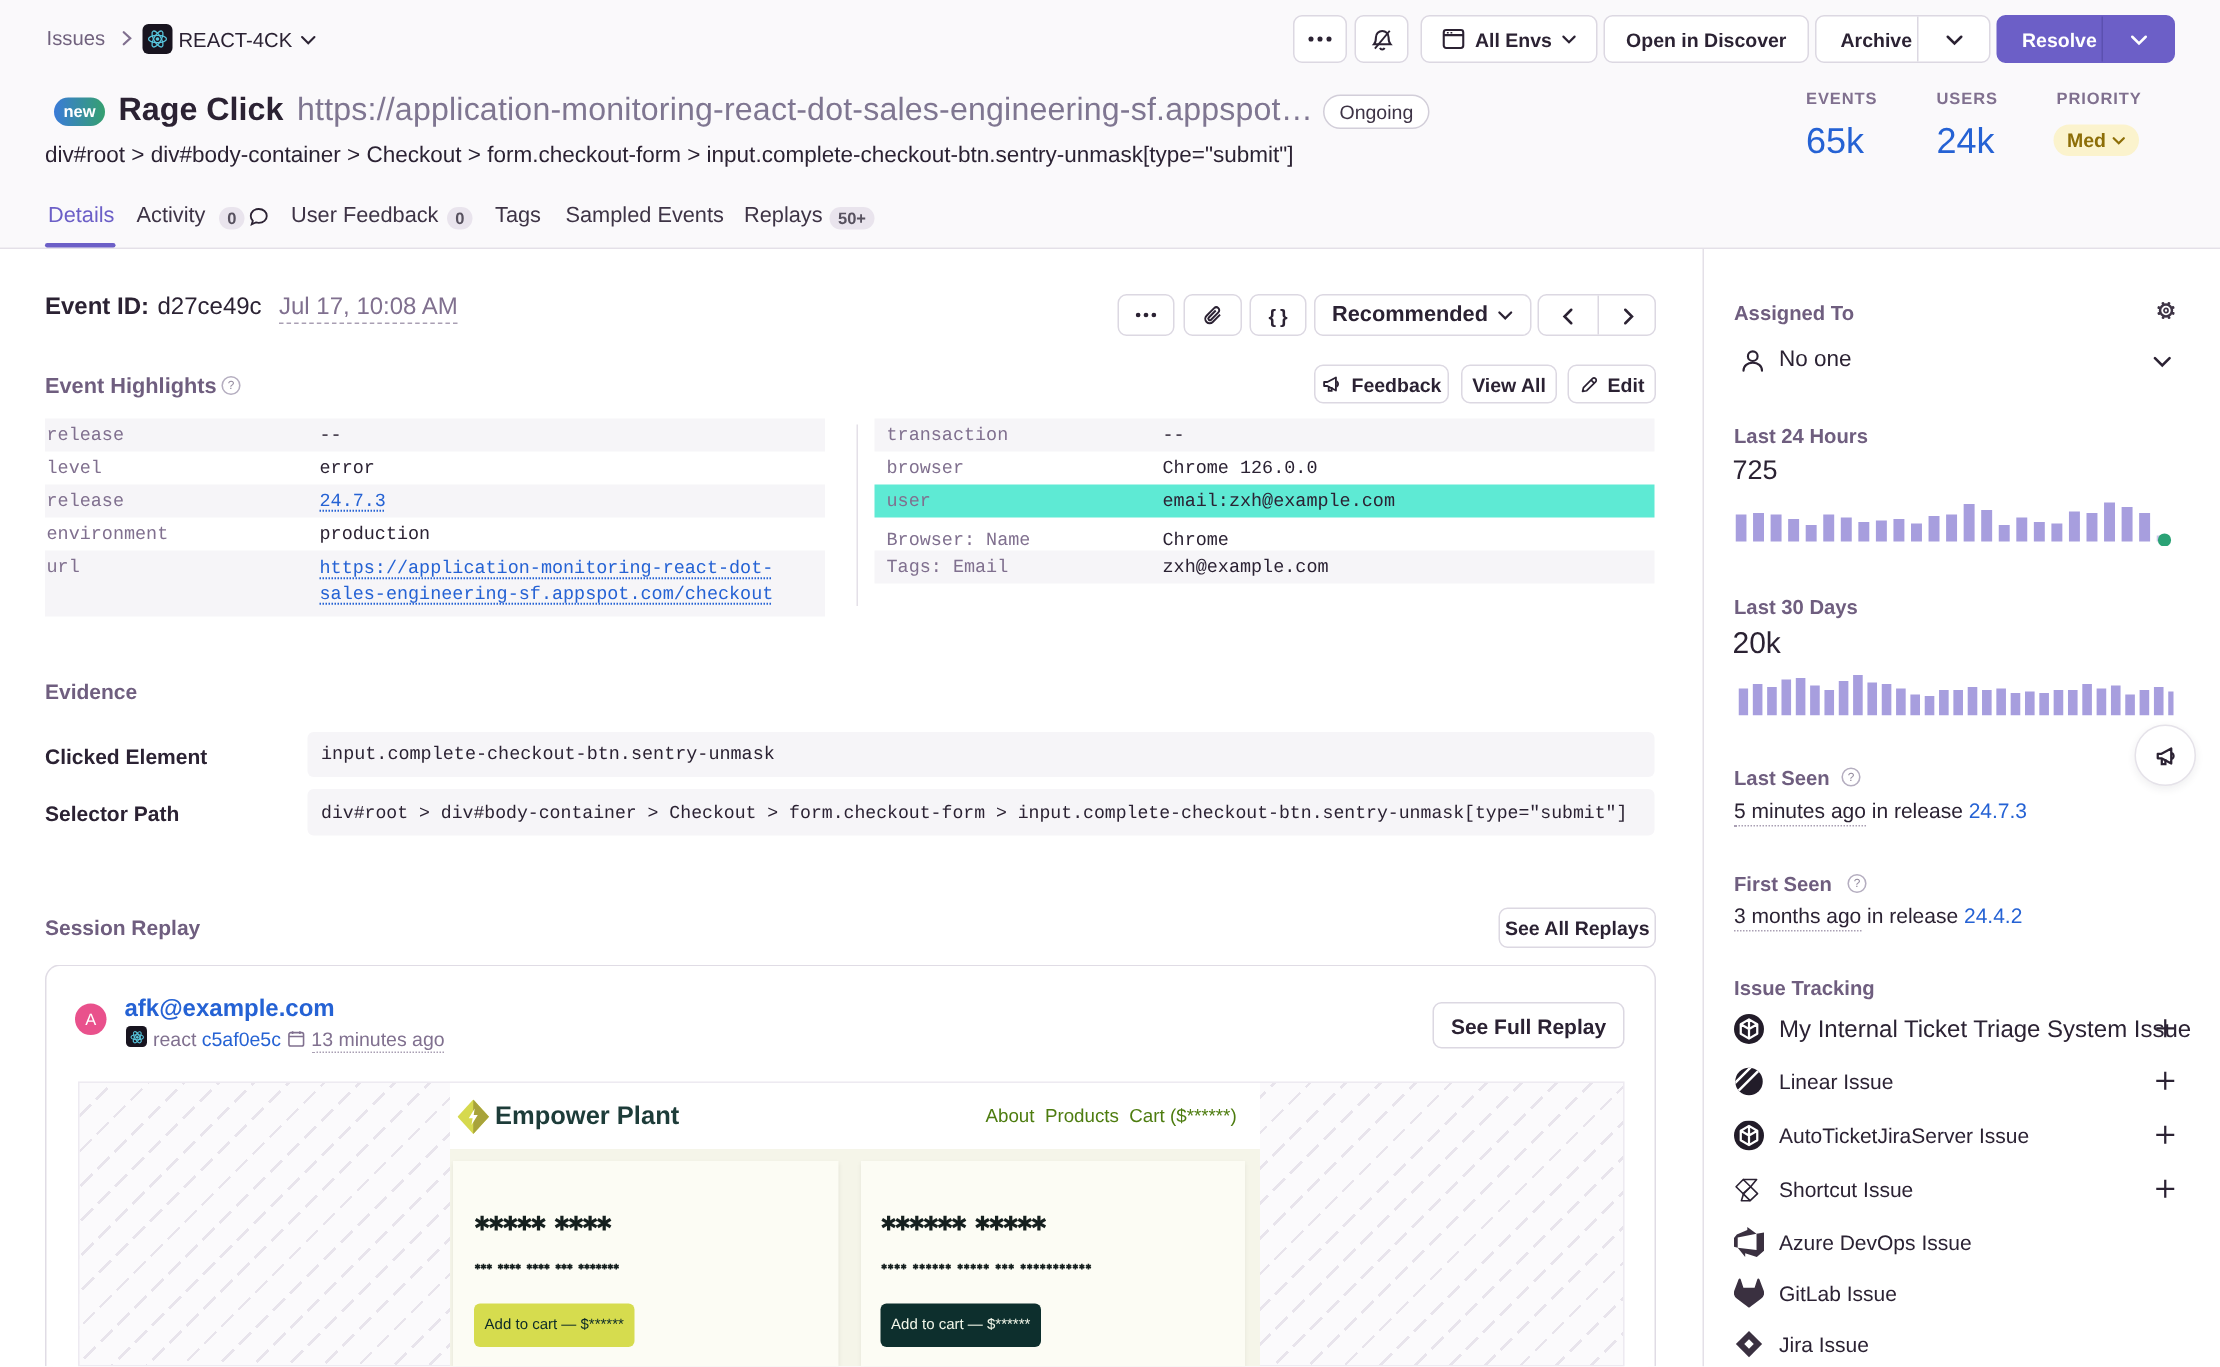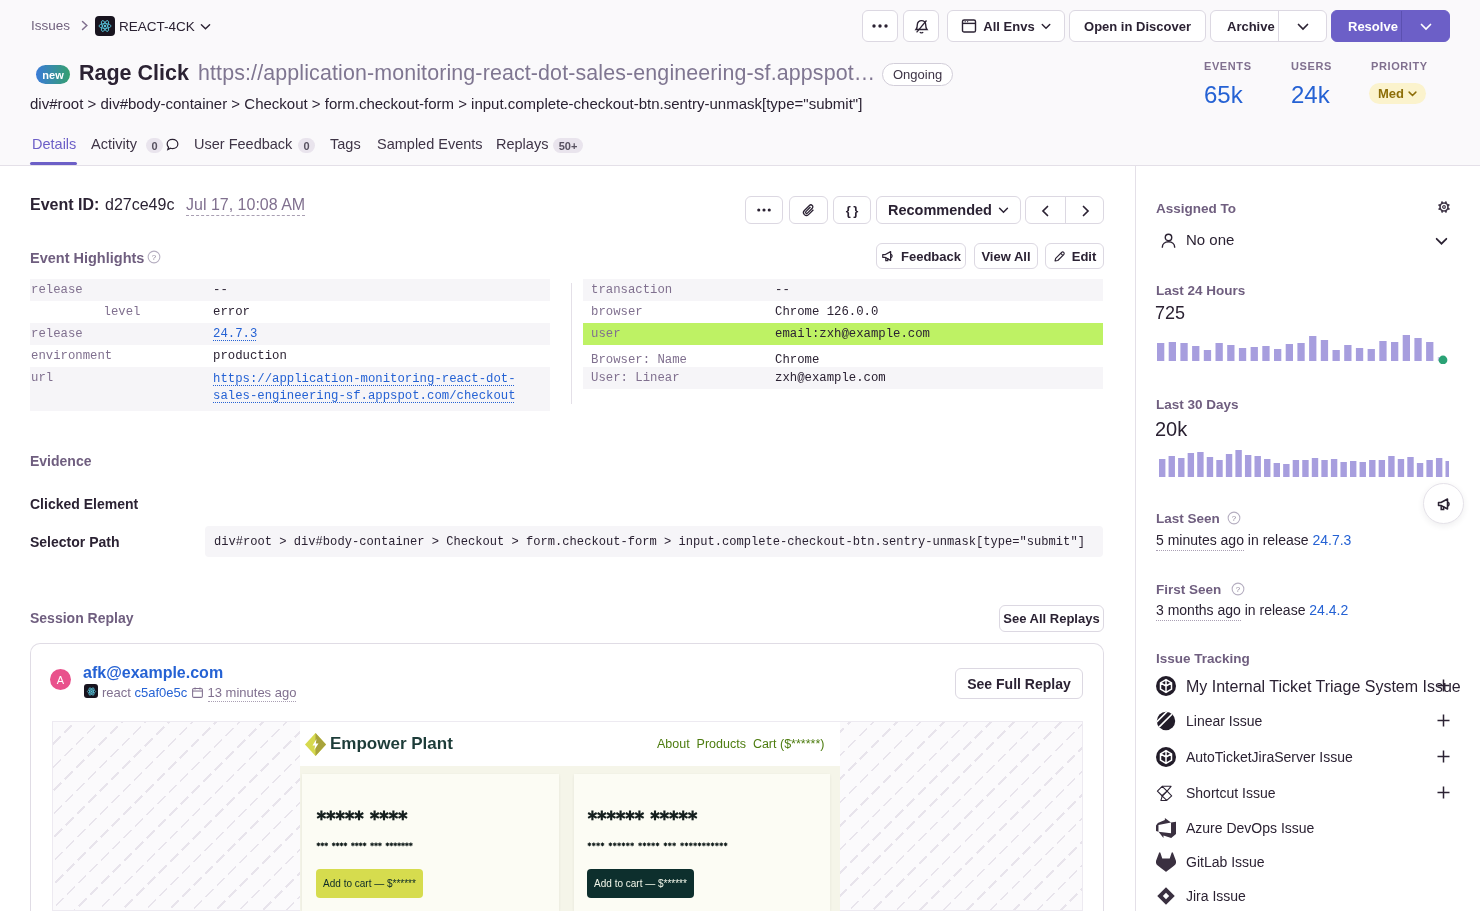--- a/index.html
+++ b/index.html
@@ -167,21 +167,21 @@
   Edit</div>
 
 <div class="abs" style="left:571px;top:283px;width:1px;height:121px;background:#e4e0e8;"></div>
 
 <div class="abs mono" style="left:30px;top:279px;width:520px;font-size:12.3px;">
   <div style="display:flex;height:22px;align-items:center;background:#f6f5f8;">
         <span style="width:183px;padding-left:1px;color:#80708f;">release</span>
         <span>--</span>
       </div>
   <div style="display:flex;height:22px;align-items:center;">
-        <span style="width:183px;padding-left:1px;color:#80708f;text-align:center;">level</span>
+        <span style="width:183px;padding-left:1px;color:#80708f;">level</span>
         <span>error</span>
       </div>
   <div style="display:flex;height:22px;align-items:center;background:#f6f5f8;">
         <span style="width:183px;padding-left:1px;color:#80708f;">release</span>
         <span class="link" style="text-decoration:underline dotted;text-underline-offset:3px;">24.7.3</span>
       </div>
   <div style="display:flex;height:22px;align-items:center;">
         <span style="width:183px;padding-left:1px;color:#80708f;">environment</span>
         <span>production</span>
       </div>
@@ -193,36 +193,37 @@
 
 <div class="abs mono" style="left:583px;top:279px;width:520px;font-size:12.3px;">
   <div style="display:flex;height:22px;align-items:center;background:#f6f5f8;">
         <span style="width:192px;padding-left:8px;color:#80708f;">transaction</span>
         <span>--</span>
       </div>
   <div style="display:flex;height:22px;align-items:center;">
         <span style="width:192px;padding-left:8px;color:#80708f;">browser</span>
         <span>Chrome 126.0.0</span>
       </div>
-  <div style="display:flex;height:22px;align-items:center;background:#bef264;">
+  <div style="display:flex;height:22px;align-items:center;background:#5eead4;">
         <span style="width:192px;padding-left:8px;color:#80708f;">user</span>
         <span>email:zxh@example.com</span>
       </div>
   <div style="display:flex;height:22px;align-items:flex-end;">
         <span style="width:192px;padding-left:8px;color:#80708f;">Browser: Name</span>
         <span>Chrome</span>
       </div>
   <div style="display:flex;height:22px;align-items:center;background:#f6f5f8;">
-        <span style="width:192px;padding-left:8px;color:#80708f;">User: Linear</span>
+        <span style="width:192px;padding-left:8px;color:#80708f;">Tags: Email</span>
         <span>zxh@example.com</span>
       </div>
 </div>
 
 <div class="hd" style="left:30px;top:454px;font-size:14px;">Evidence</div>
 <div class="abs" style="left:30px;top:497px;font-size:14px;font-weight:700;line-height:1;">Clicked Element</div>
+<div class="abs mono" style="left:205px;top:488px;width:898px;height:30px;background:#f6f5f8;border-radius:4px;display:flex;align-items:center;padding-left:9px;font-size:12.3px;">input.complete-checkout-btn.sentry-unmask</div>
 <div class="abs" style="left:30px;top:535px;font-size:14px;font-weight:700;line-height:1;">Selector Path</div>
 <div class="abs mono" style="left:205px;top:526px;width:898px;height:31px;background:#f6f5f8;border-radius:4px;display:flex;align-items:center;padding-left:9px;font-size:12.1px;white-space:nowrap;">div#root &gt; div#body-container &gt; Checkout &gt; form.checkout-form &gt; input.complete-checkout-btn.sentry-unmask[type="submit"]</div>
 
 <div class="hd" style="left:30px;top:611px;font-size:14px;">Session Replay</div>
 <div class="btn" style="left:999px;top:605px;width:105px;height:27px;">See All Replays</div>
 
 <div class="abs" style="left:30px;top:643px;width:1074px;height:268px;border:1px solid #e0dce5;border-radius:10px 10px 0 0;border-bottom:none;background:#fff;"></div>
 <div class="abs" style="left:50px;top:669px;width:21px;height:21px;border-radius:50%;background:#e9518c;color:#fff;font-size:11px;display:flex;align-items:center;justify-content:center;">A</div>
 <div class="abs" style="left:83px;top:665px;font-size:16px;font-weight:700;color:#2562d4;line-height:1;">afk@example.com</div>
 <div class="abs" style="left:84px;top:684px;width:14px;height:14px;border-radius:3px;background:#18141f;display:flex;align-items:center;justify-content:center;">

